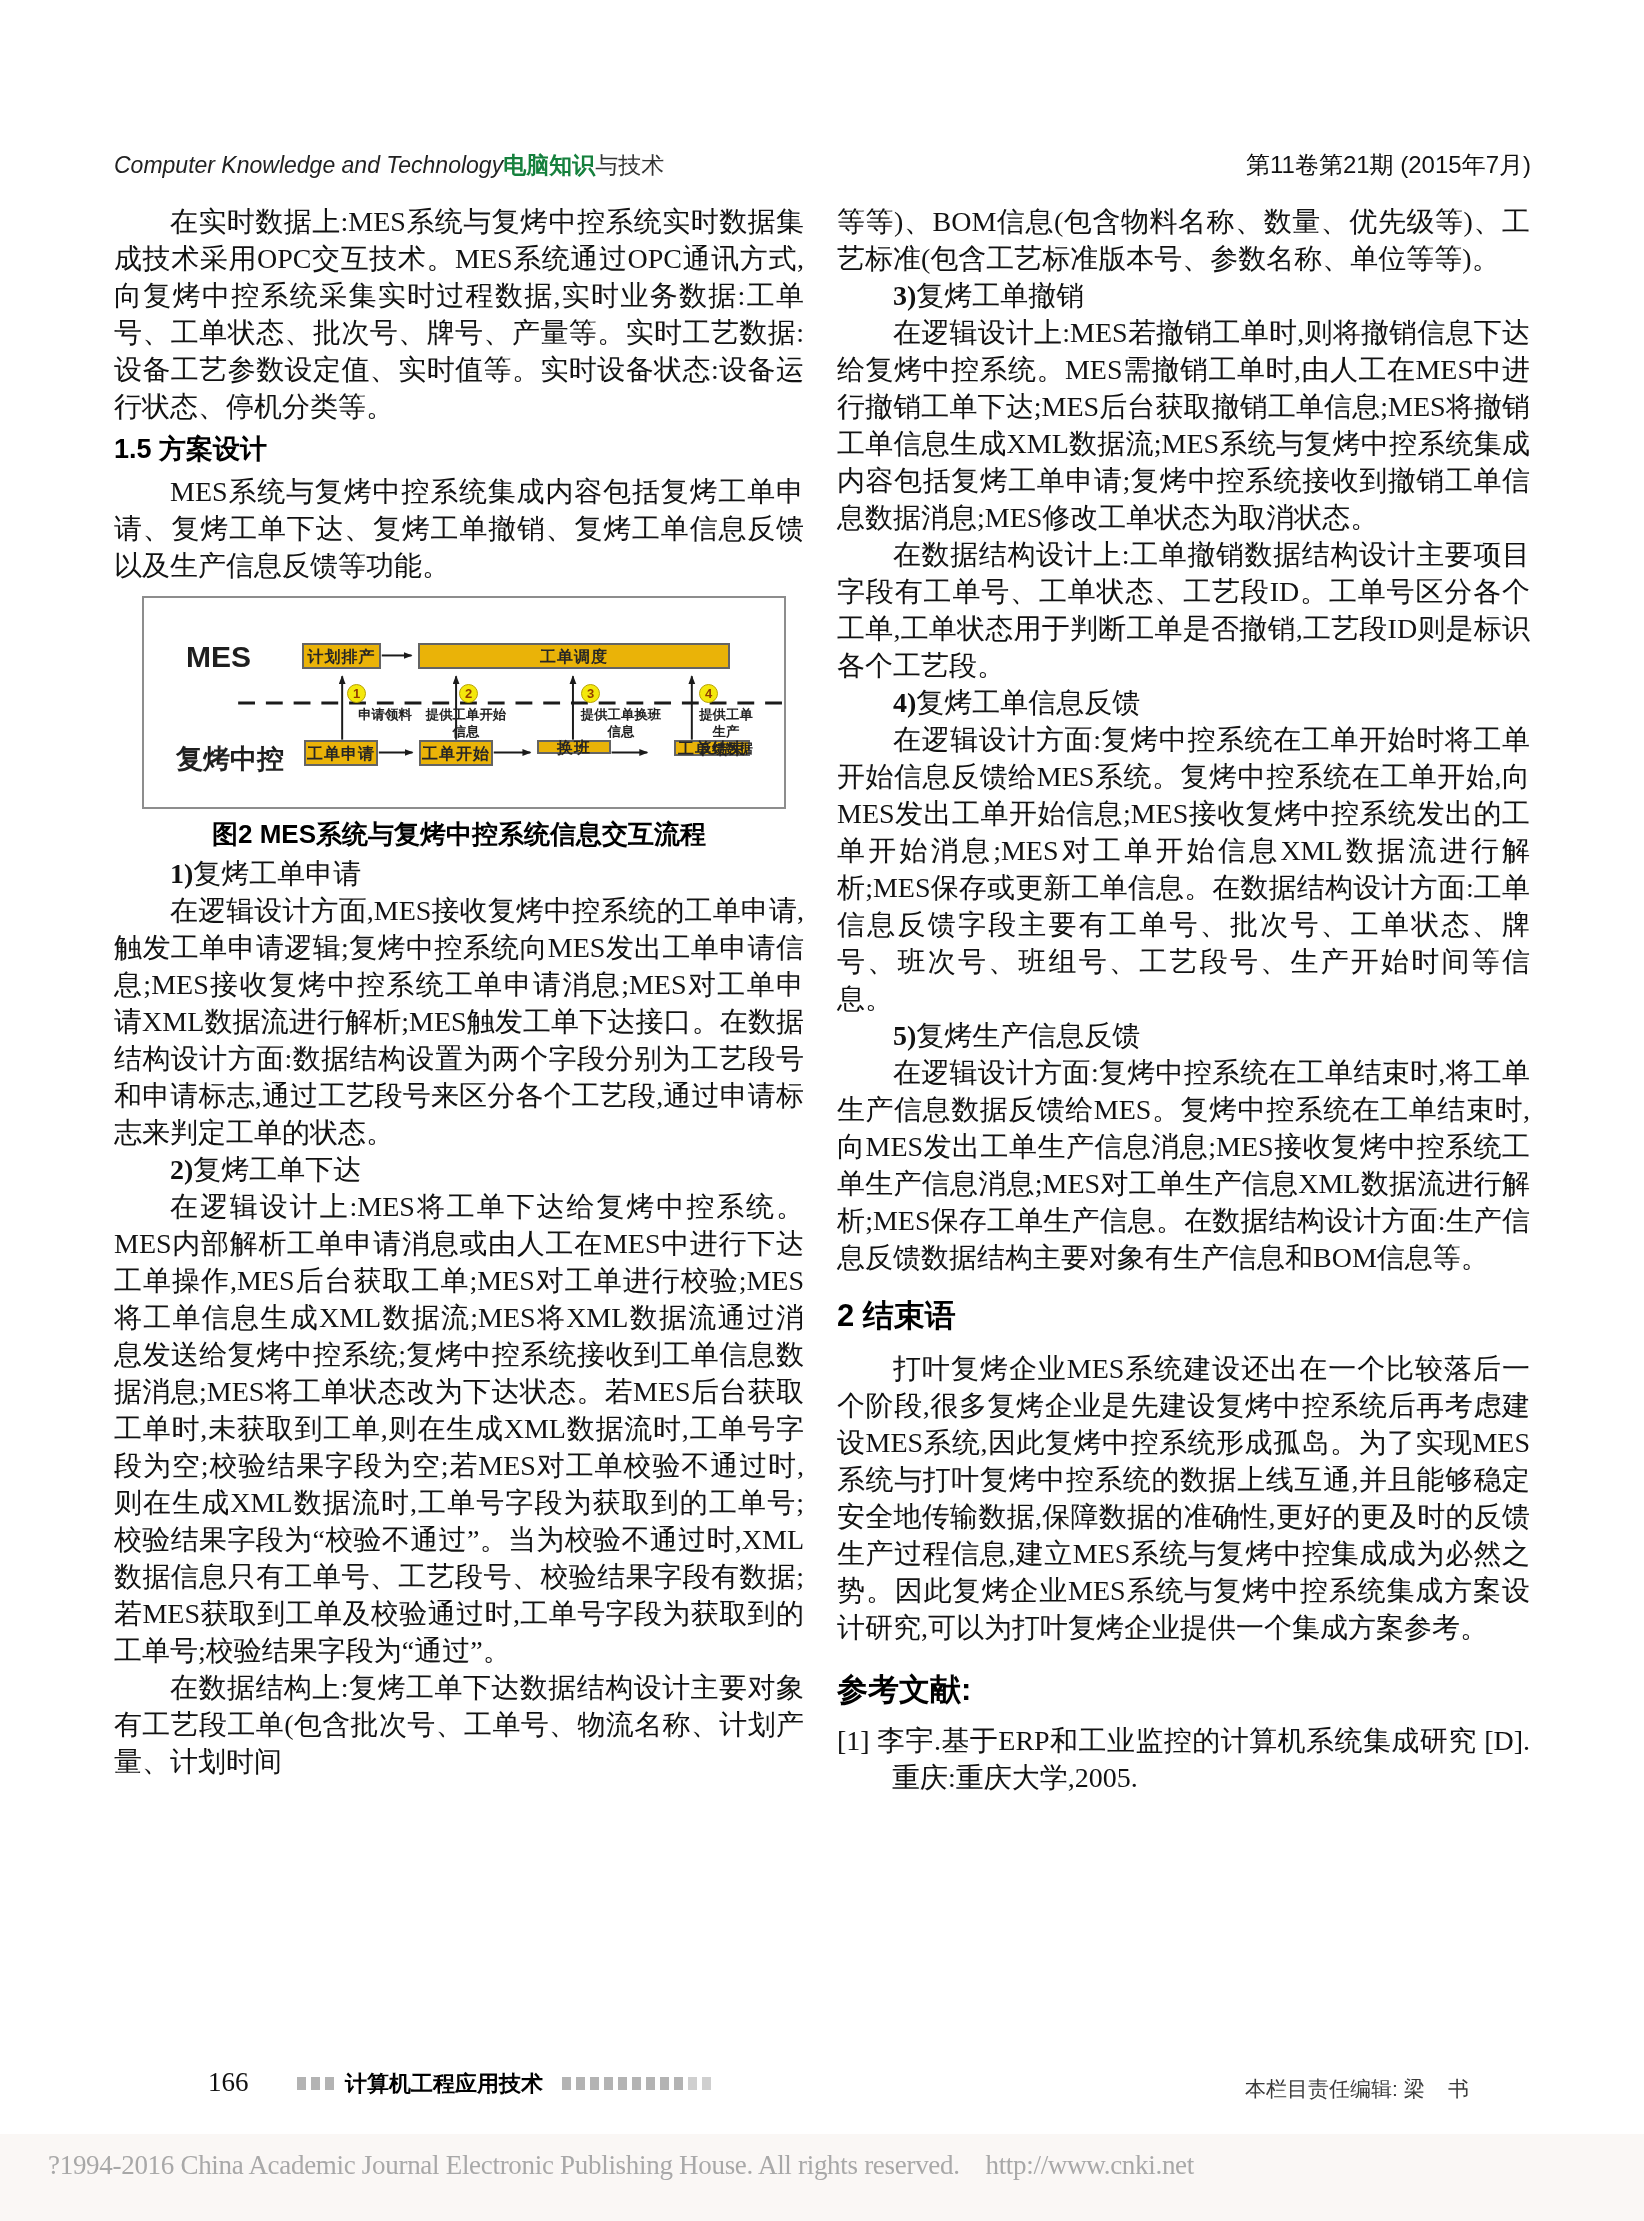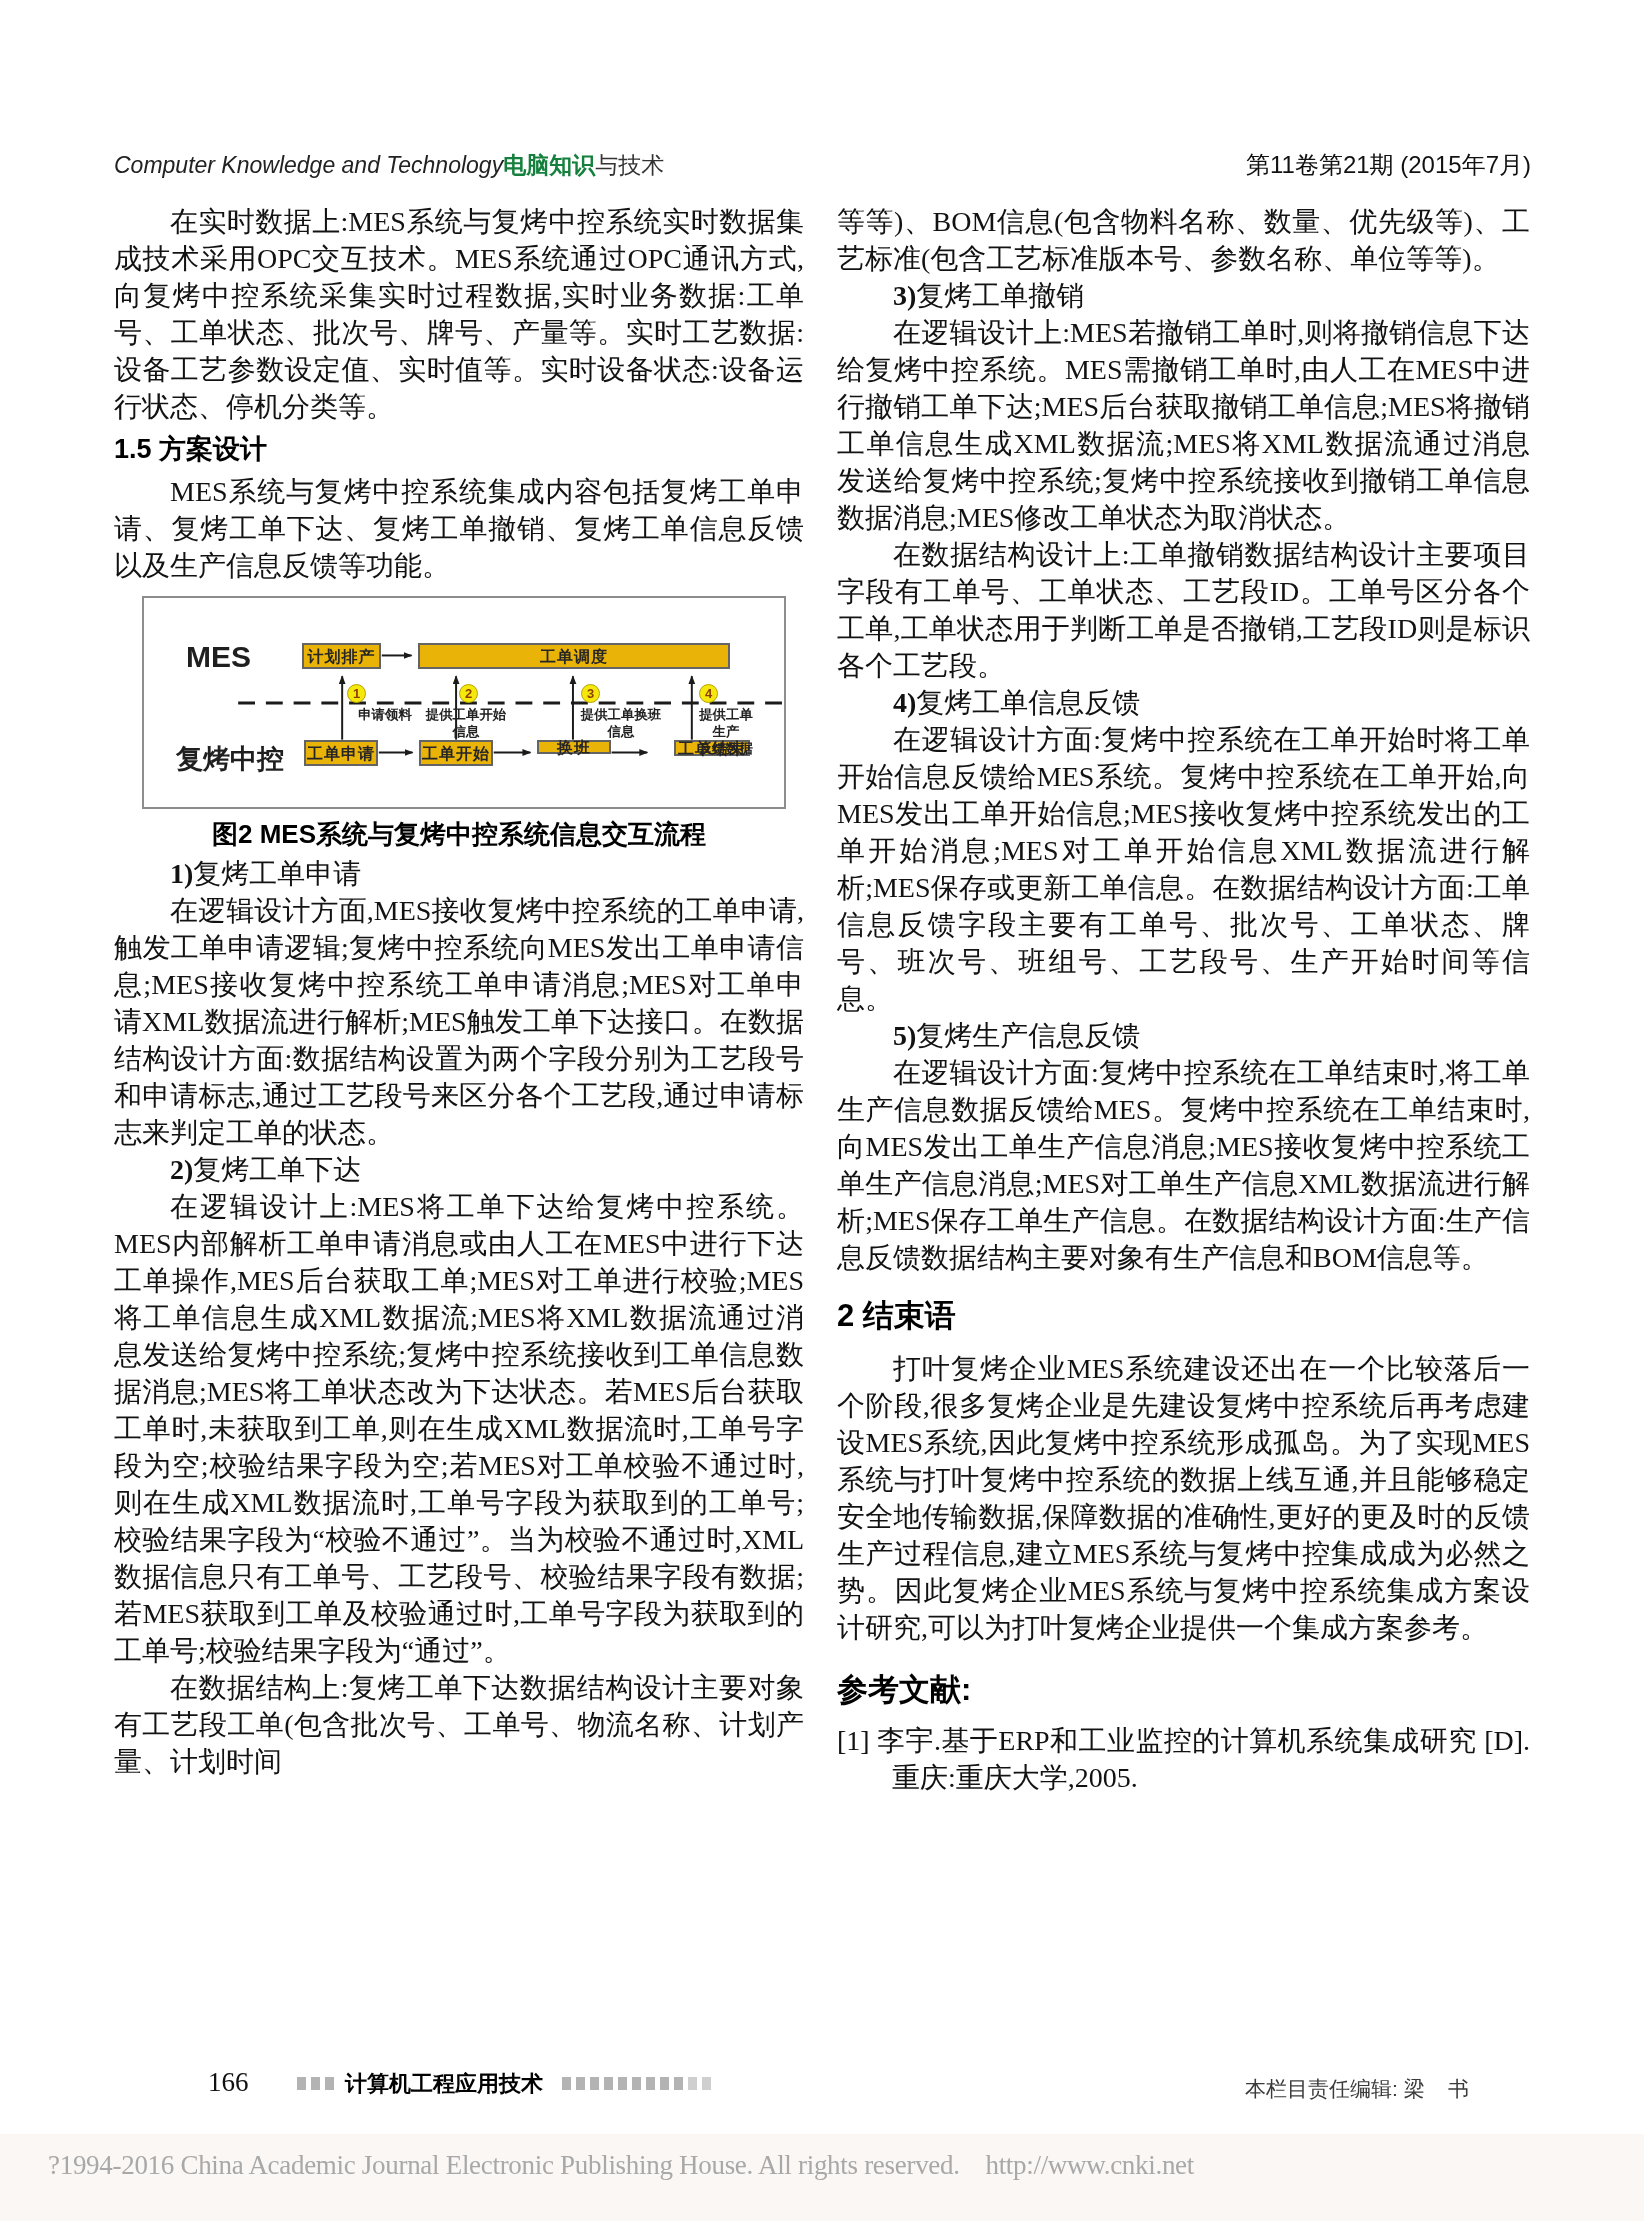--- a/index.html
+++ b/index.html
@@ -132,21 +132,21 @@
 
     <p class="sub"><span class="n">2)</span><span>复烤工单下达</span></p>
     <p class="para">在逻辑设计上:MES将工单下达给复烤中控系统。MES内部解析工单申请消息或由人工在MES中进行下达工单操作,MES后台获取工单;MES对工单进行校验;MES将工单信息生成XML数据流;MES将XML数据流通过消息发送给复烤中控系统;复烤中控系统接收到工单信息数据消息;MES将工单状态改为下达状态。若MES后台获取工单时,未获取到工单,则在生成XML数据流时,工单号字段为空;校验结果字段为空;若MES对工单校验不通过时,则在生成XML数据流时,工单号字段为获取到的工单号;校验结果字段为“校验不通过”。当为校验不通过时,XML数据信息只有工单号、工艺段号、校验结果字段有数据;若MES获取到工单及校验通过时,工单号字段为获取到的工单号;校验结果字段为“通过”。</p>
     <p class="para">在数据结构上:复烤工单下达数据结构设计主要对象有工艺段工单(包含批次号、工单号、物流名称、计划产量、计划时间</p>
   </div>
 
   <div class="col col-right">
     <p class="cont">等等)、BOM信息(包含物料名称、数量、优先级等)、工艺标准(包含工艺标准版本号、参数名称、单位等等)。</p>
 
     <p class="sub"><span class="n">3)</span><span>复烤工单撤销</span></p>
-    <p class="para">在逻辑设计上:MES若撤销工单时,则将撤销信息下达给复烤中控系统。MES需撤销工单时,由人工在MES中进行撤销工单下达;MES后台获取撤销工单信息;MES将撤销工单信息生成XML数据流;MES将XML数据流通过消息发送给复烤中控系统;复烤中控系统接收到撤销工单信息数据消息;MES修改工单状态为取消状态。</p>
+    <p class="para">在逻辑设计上:MES若撤销工单时,则将撤销信息下达给复烤中控系统。MES需撤销工单时,由人工在MES中进行撤销工单下达;MES后台获取撤销工单信息;MES将撤销工单信息生成XML数据流;MES系统与复烤中控系统集成内容包括复烤工单申请;复烤中控系统接收到撤销工单信息数据消息;MES修改工单状态为取消状态。</p>
     <p class="para">在数据结构设计上:工单撤销数据结构设计主要项目字段有工单号、工单状态、工艺段ID。工单号区分各个工单,工单状态用于判断工单是否撤销,工艺段ID则是标识各个工艺段。</p>
 
     <p class="sub"><span class="n">4)</span><span>复烤工单信息反馈</span></p>
     <p class="para">在逻辑设计方面:复烤中控系统在工单开始时将工单开始信息反馈给MES系统。复烤中控系统在工单开始,向MES发出工单开始信息;MES接收复烤中控系统发出的工单开始消息;MES对工单开始信息XML数据流进行解析;MES保存或更新工单信息。在数据结构设计方面:工单信息反馈字段主要有工单号、批次号、工单状态、牌号、班次号、班组号、工艺段号、生产开始时间等信息。</p>
 
     <p class="sub"><span class="n">5)</span><span>复烤生产信息反馈</span></p>
     <p class="para">在逻辑设计方面:复烤中控系统在工单结束时,将工单生产信息数据反馈给MES。复烤中控系统在工单结束时,向MES发出工单生产信息消息;MES接收复烤中控系统工单生产信息消息;MES对工单生产信息XML数据流进行解析;MES保存工单生产信息。在数据结构设计方面:生产信息反馈数据结构主要对象有生产信息和BOM信息等。</p>
 
     <div class="hbig">2 结束语</div>
     <p class="para">打叶复烤企业MES系统建设还出在一个比较落后一个阶段,很多复烤企业是先建设复烤中控系统后再考虑建设MES系统,因此复烤中控系统形成孤岛。为了实现MES系统与打叶复烤中控系统的数据上线互通,并且能够稳定安全地传输数据,保障数据的准确性,更好的更及时的反馈生产过程信息,建立MES系统与复烤中控集成成为必然之势。因此复烤企业MES系统与复烤中控系统集成方案设计研究,可以为打叶复烤企业提供一个集成方案参考。</p>

